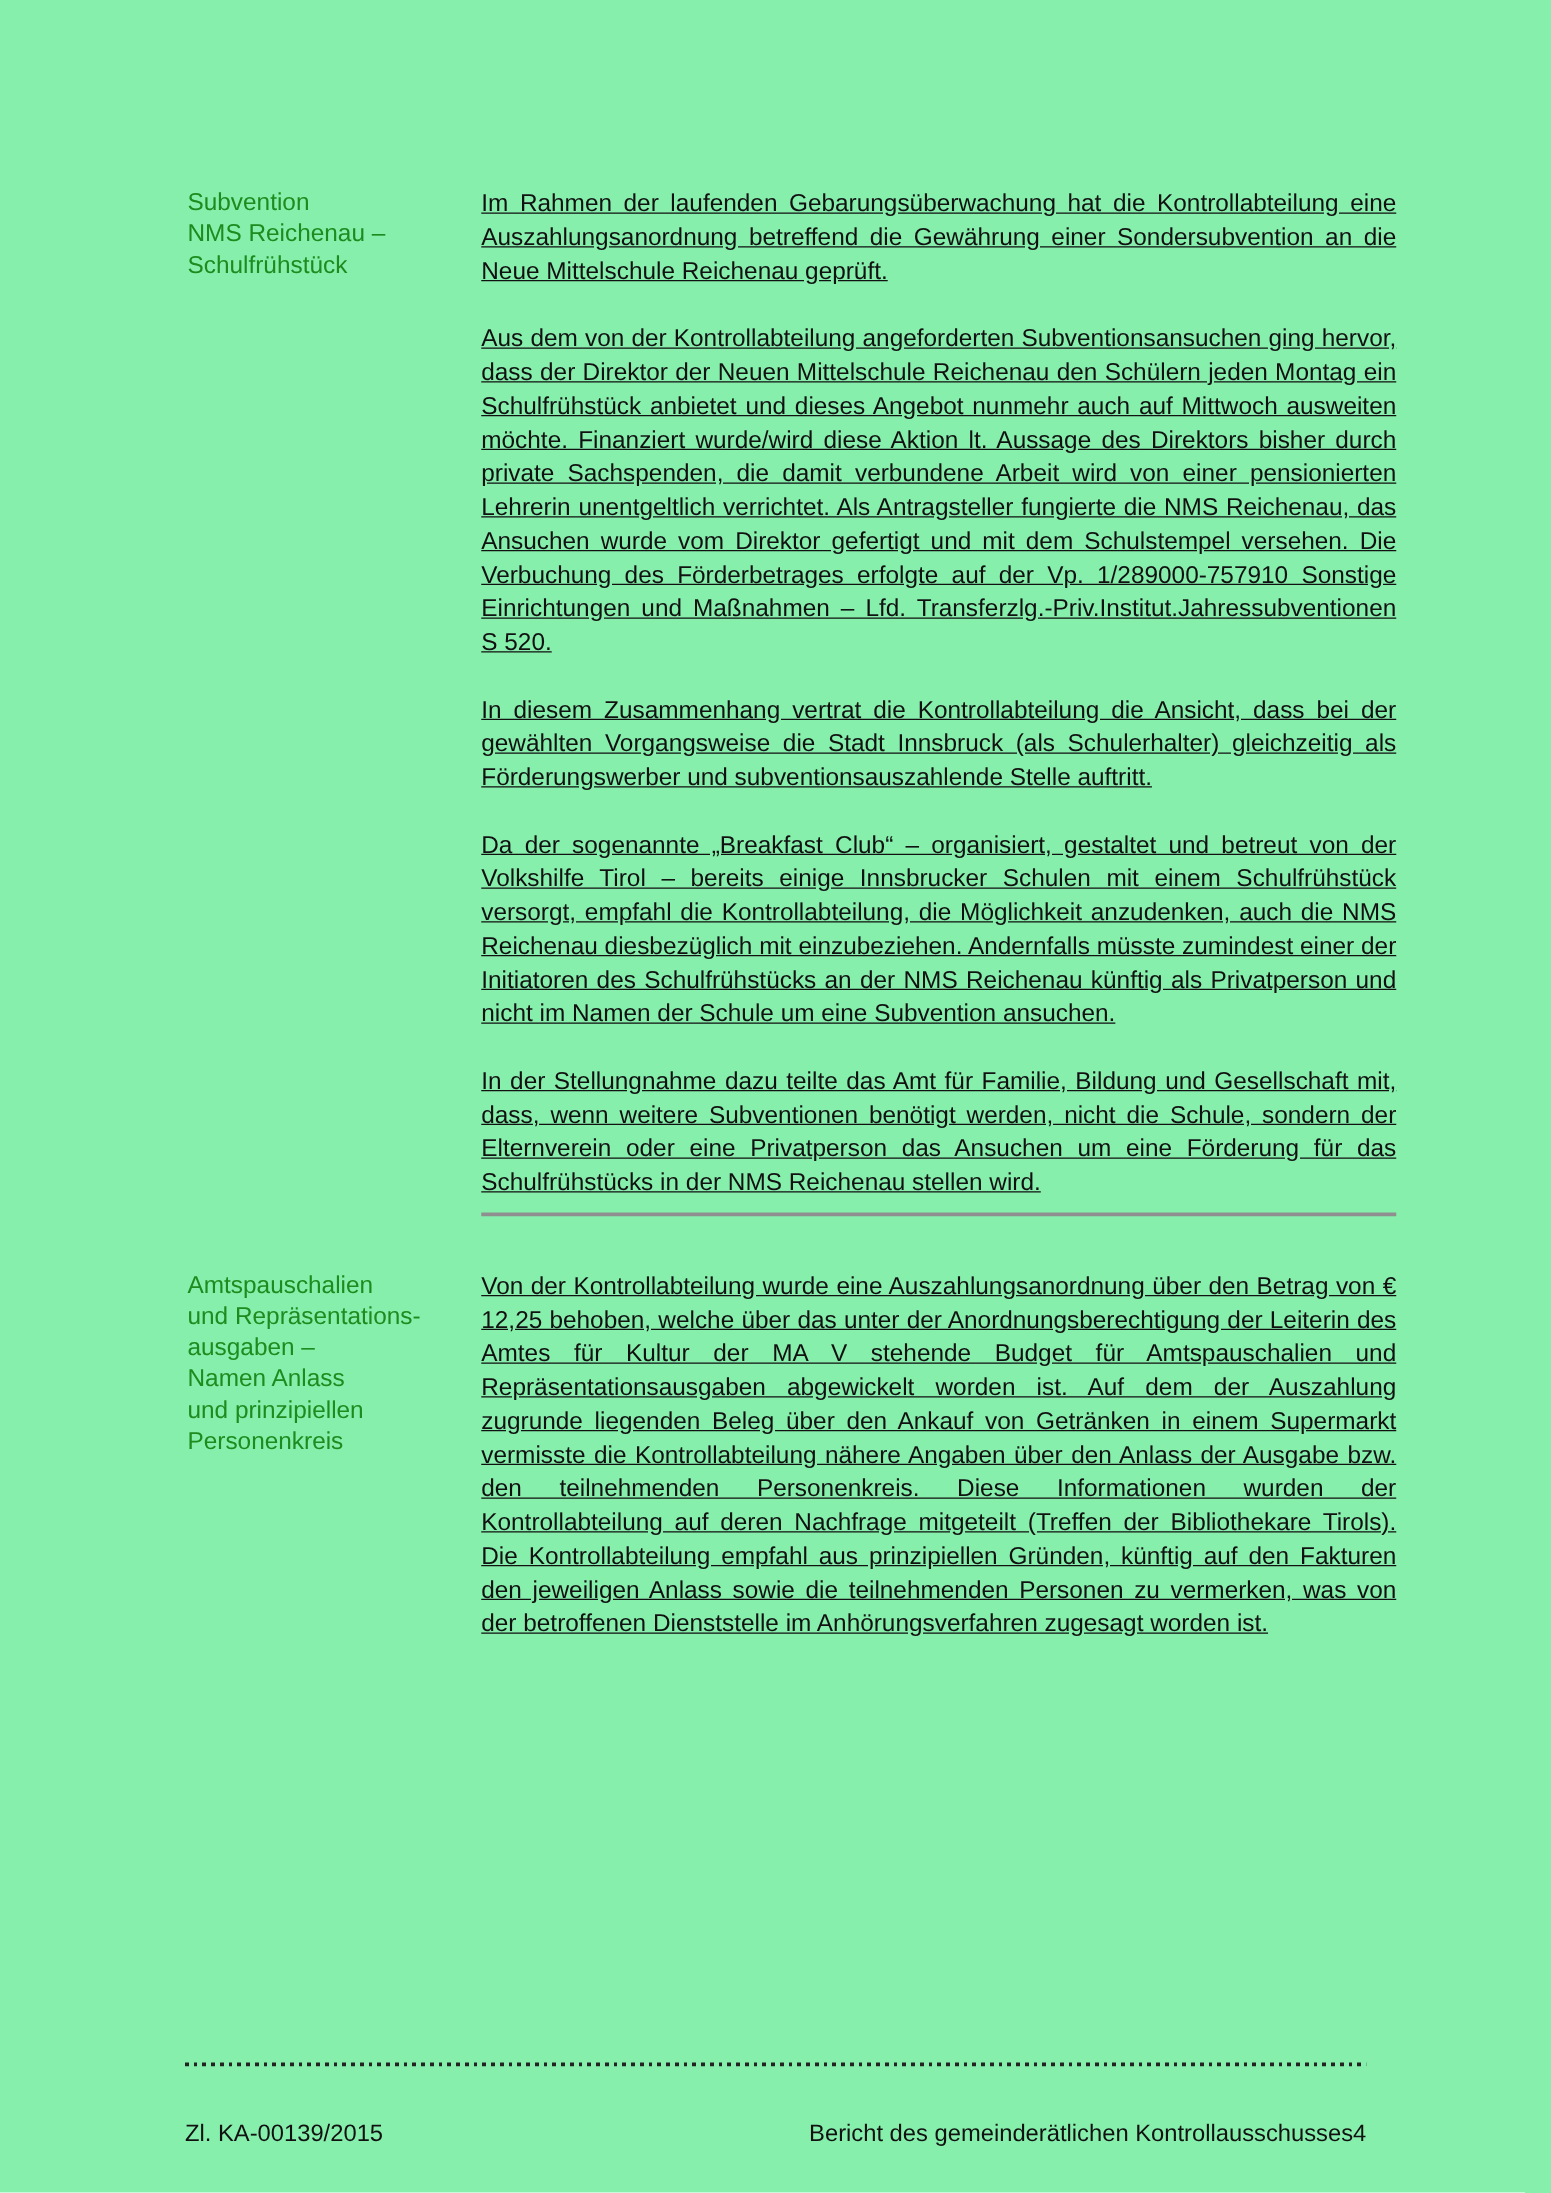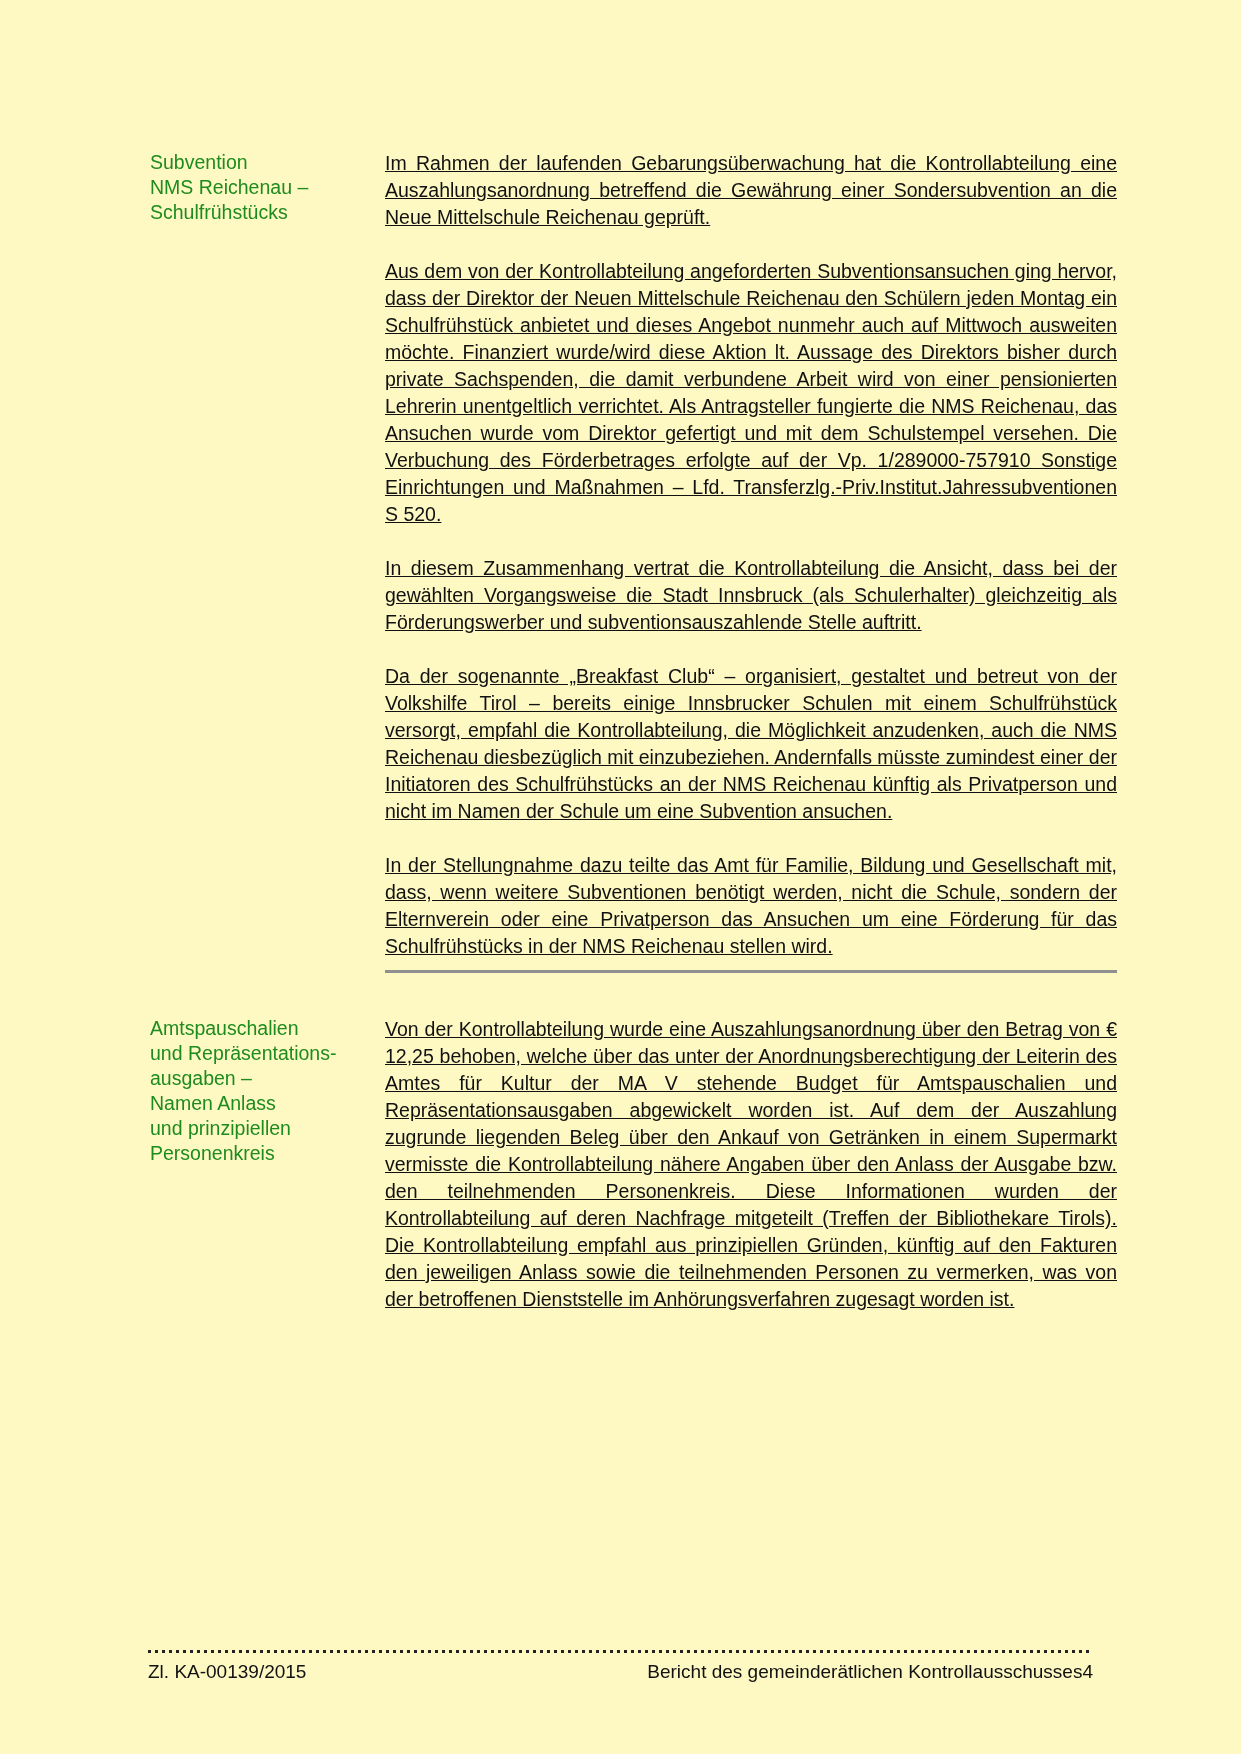--- a/index.html
+++ b/index.html
@@ -4,21 +4,21 @@
 <style>
   html, body {
     margin: 0;
     padding: 0;
     background: #ffffff;
   }
   .page {
     position: relative;
     width: 1241px;
     height: 1754px;
-    background: #fef9c3;
+    background: #86efac;
     font-family: "Liberation Sans", sans-serif;
     color: #111111;
     overflow: hidden;
   }
   .content {
     position: absolute;
     left: 150px;
     top: 150px;
     width: 967px;
   }
@@ -63,35 +63,35 @@
   }
   .dotted {
     height: 3px;
     background: repeating-linear-gradient(90deg, #222222 0px, #222222 3px, transparent 3px, transparent 7px);
   }
   .footer-row {
     display: flex;
     align-items: baseline;
     margin-top: 8px;
   }
-  .footer-ref { flex: 0 0 auto; }
+  .footer-ref { flex: 0 0 auto; margin-top: 36px; }
   .footer-center { flex: 1 1 auto; text-align: right; }
   .footer-page { flex: 0 0 auto; }
 </style>
 </head>
 <body>
 
 <div class="page">
   <main class="content">
 
     <section class="section">
       <aside class="label-col">
         <div class="label-line">Subvention</div>
         <div class="label-line">NMS Reichenau –</div>
-        <div class="label-line">Schulfrühstücks</div>
+        <div class="label-line">Schulfrühstück</div>
       </aside>
       <div class="body-col">
         <p>Im Rahmen der laufenden Gebarungsüberwachung hat die Kontrollabteilung eine Auszahlungsanordnung betreffend die Gewährung einer Sondersubvention an die Neue Mittelschule Reichenau geprüft.</p>
         <p>Aus dem von der Kontrollabteilung angeforderten Subventionsansuchen ging hervor, dass der Direktor der Neuen Mittelschule Reichenau den Schülern jeden Montag ein Schulfrühstück anbietet und dieses Angebot nunmehr auch auf Mittwoch ausweiten möchte. Finanziert wurde/wird diese Aktion lt. Aussage des Direktors bisher durch private Sachspenden, die damit verbundene Arbeit wird von einer pensionierten Lehrerin unentgeltlich verrichtet. Als Antragsteller fungierte die NMS Reichenau, das Ansuchen wurde vom Direktor gefertigt und mit dem Schulstempel versehen. Die Verbuchung des Förderbetrages erfolgte auf der Vp. 1/289000-757910 Sonstige Einrichtungen und Maßnahmen – Lfd. Transferzlg.-Priv.Institut.Jahressubventionen S 520.</p>
         <p>In diesem Zusammenhang vertrat die Kontrollabteilung die Ansicht, dass bei der gewählten Vorgangsweise die Stadt Innsbruck (als Schulerhalter) gleichzeitig als Förderungswerber und subventionsauszahlende Stelle auftritt.</p>
         <p>Da der sogenannte „Breakfast Club“ – organisiert, gestaltet und betreut von der Volkshilfe Tirol – bereits einige Innsbrucker Schulen mit einem Schulfrühstück versorgt, empfahl die Kontrollabteilung, die Möglichkeit anzudenken, auch die NMS Reichenau diesbezüglich mit einzubeziehen. Andernfalls müsste zumindest einer der Initiatoren des Schulfrühstücks an der NMS Reichenau künftig als Privatperson und nicht im Namen der Schule um eine Subvention ansuchen.</p>
         <p>In der Stellungnahme dazu teilte das Amt für Familie, Bildung und Gesellschaft mit, dass, wenn weitere Subventionen benötigt werden, nicht die Schule, sondern der Elternverein oder eine Privatperson das Ansuchen um eine Förderung für das Schulfrühstücks in der NMS Reichenau stellen wird.</p>
       </div>
     </section>
 

